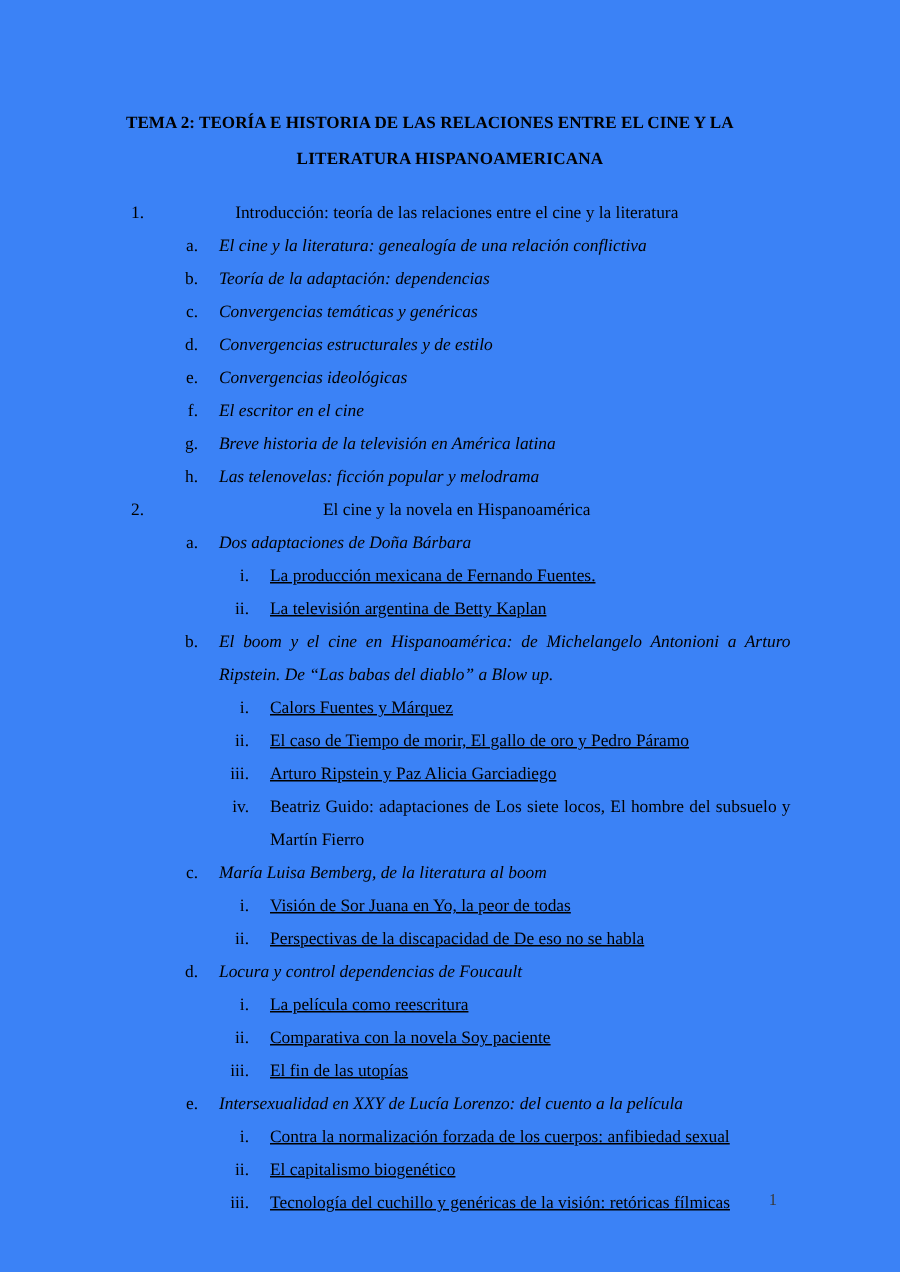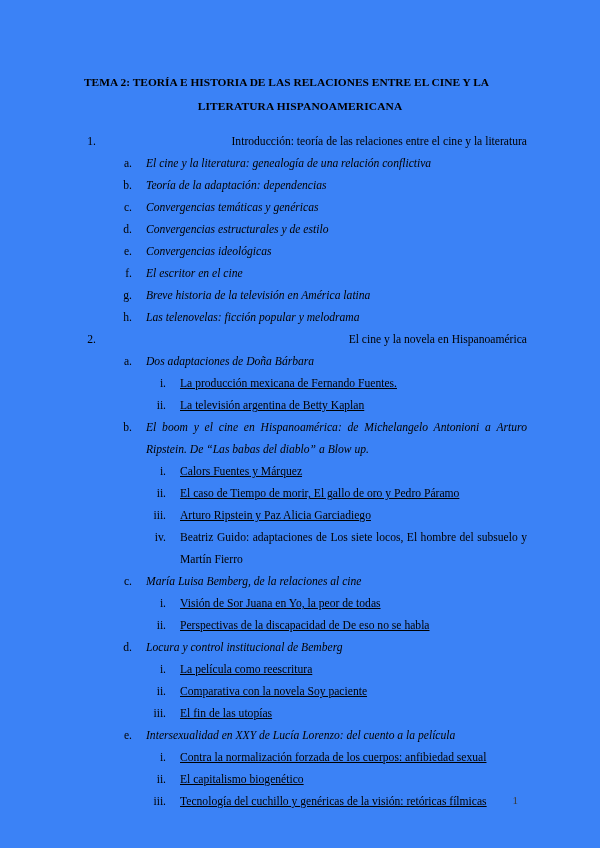--- a/index.html
+++ b/index.html
@@ -68,21 +68,21 @@
     font-size: 11.6px;
     line-height: 22px;
   }
 
   
   .lvl1 { margin-bottom: 0; }
   .lvl1 > .marker { left: 82px; width: 14px; }
   .lvl1 > .body-text {
     margin-left: 82px;
     margin-right: 73px;
-    text-align: right;
+    text-align: center;
   }
 
   
   .lvl2 > .marker { left: 118px; width: 14px; }
   .lvl2 > .body-text {
     margin-left: 146px;
     margin-right: 73px;
     text-align: justify;
     text-justify: inter-word;
     font-style: italic;
@@ -191,33 +191,33 @@
       <div class="row lvl3">
         <span class="marker">iii.</span>
         <div class="body-text nowrapjust">Arturo Ripstein y Paz Alicia Garciadiego</div>
       </div>
       <div class="row lvl3">
         <span class="marker">iv.</span>
         <div class="body-text">Beatriz Guido: adaptaciones de Los siete locos, El hombre del subsuelo y Martín Fierro</div>
       </div>
       <div class="row lvl2">
         <span class="marker">c.</span>
-        <div class="body-text nowrapjust">María Luisa Bemberg, de la relaciones al cine</div>
+        <div class="body-text nowrapjust">María Luisa Bemberg, de la literatura al boom</div>
       </div>
       <div class="row lvl3">
         <span class="marker">i.</span>
         <div class="body-text nowrapjust">Visión de Sor Juana en Yo, la peor de todas</div>
       </div>
       <div class="row lvl3">
         <span class="marker">ii.</span>
         <div class="body-text nowrapjust">Perspectivas de la discapacidad de De eso no se habla</div>
       </div>
       <div class="row lvl2">
         <span class="marker">d.</span>
-        <div class="body-text nowrapjust">Locura y control institucional de Bemberg</div>
+        <div class="body-text nowrapjust">Locura y control dependencias de Foucault</div>
       </div>
       <div class="row lvl3">
         <span class="marker">i.</span>
         <div class="body-text nowrapjust">La película como reescritura</div>
       </div>
       <div class="row lvl3">
         <span class="marker">ii.</span>
         <div class="body-text nowrapjust">Comparativa con la novela Soy paciente</div>
       </div>
       <div class="row lvl3">

